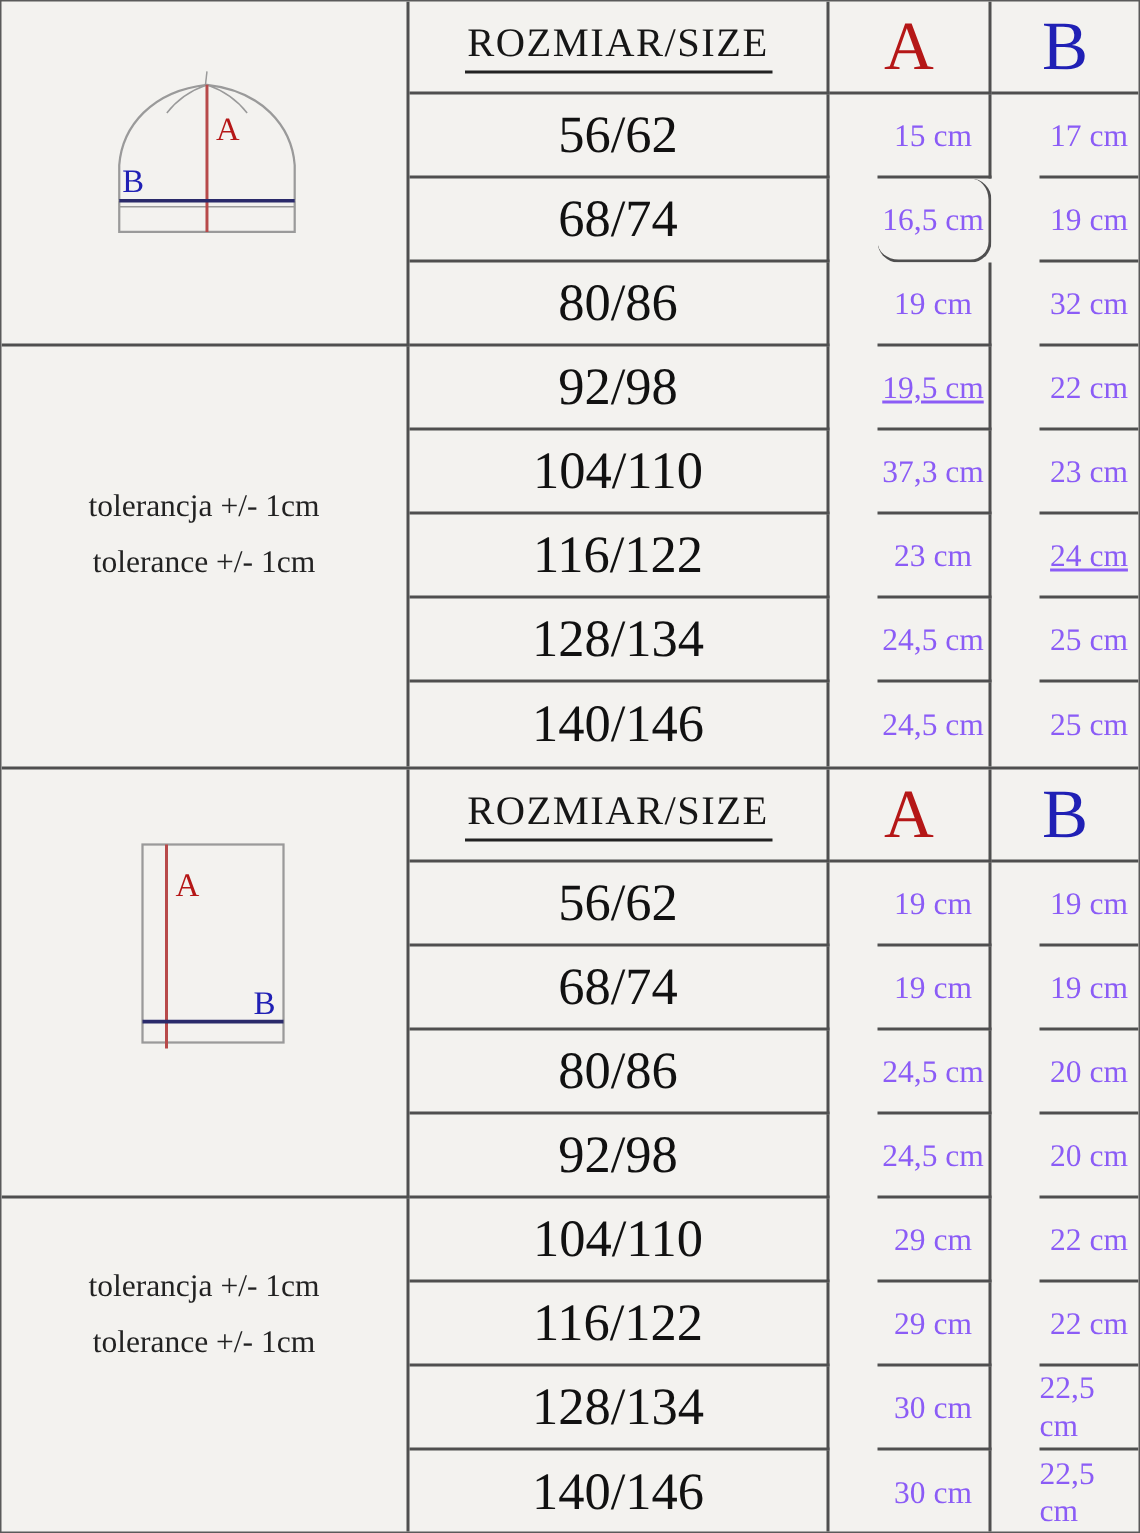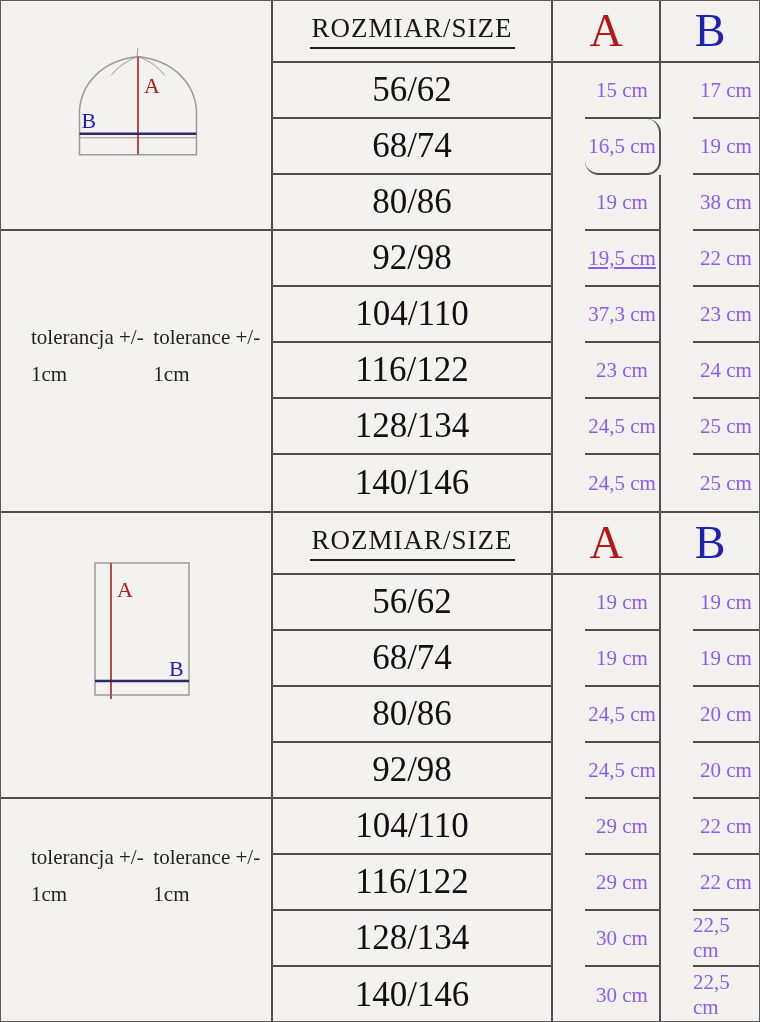--- a/index.html
+++ b/index.html
@@ -38,26 +38,25 @@
     border-right:2px solid var(--grid);
     border-bottom:2px solid var(--grid);
     overflow:hidden;
   }
   .no-bottom{border-bottom:none;}
   .diagram-cell{grid-column:1;align-items:stretch;justify-content:stretch;}
   .t1 .diagram-cell{grid-row:1/5;}
   .t2 .diagram-cell{grid-row:1/6;}
   .tolerance-cell{
     grid-column:1;
-    flex-direction:row;
+    flex-direction:column;
     font-size:21px;
     line-height:1.75;
     color:#222;
     border-bottom:none;
-    padding-left:30px;
   }
   .t1 .tolerance-cell{grid-row:5/10;padding-bottom:30px;}
   .t2 .tolerance-cell{grid-row:6/10;padding-bottom:70px;}
   .head-size{grid-column:2;grid-row:1;}
   .head-a{grid-column:3;grid-row:1;}
   .head-b{grid-column:4;grid-row:1;border-right:none;}
   .head-size-text{
     font-size:27px;
     letter-spacing:1px;
     border-bottom:2px solid #222;
@@ -115,30 +114,30 @@
     </div>
 
   <div class="cell val-size" style="grid-area: 2 / 2;">56/62</div>
       <div class="cell val-a" style="grid-area: 2 / 3;">15 cm</div>
       <div class="cell val-b" style="grid-area: 2 / 4;">17 cm</div>
       <div class="cell val-size" style="grid-area: 3 / 2;">68/74</div>
       <div class="cell val-a" style="grid-area: 3 / 3; border-radius: 14px;">16,5 cm</div>
       <div class="cell val-b" style="grid-area: 3 / 4;">19 cm</div>
       <div class="cell val-size" style="grid-area: 4 / 2;">80/86</div>
       <div class="cell val-a" style="grid-area: 4 / 3;">19 cm</div>
-      <div class="cell val-b" style="grid-area: 4 / 4;">38 cm</div>
+      <div class="cell val-b" style="grid-area: 4 / 4;">32 cm</div>
       <div class="cell val-size" style="grid-area: 5 / 2;">92/98</div>
       <div class="cell val-a" style="grid-area: 5 / 3; text-decoration: underline;">19,5 cm</div>
       <div class="cell val-b" style="grid-area: 5 / 4;">22 cm</div>
       <div class="cell val-size" style="grid-area: 6 / 2;">104/110</div>
       <div class="cell val-a" style="grid-area: 6 / 3;">37,3 cm</div>
       <div class="cell val-b" style="grid-area: 6 / 4;">23 cm</div>
       <div class="cell val-size" style="grid-area: 7 / 2;">116/122</div>
       <div class="cell val-a" style="grid-area: 7 / 3;">23 cm</div>
-      <div class="cell val-b" style="grid-area: 7 / 4;">24 cm</div>
+      <div class="cell val-b" style="grid-area: 7 / 4; text-decoration: underline;">24 cm</div>
       <div class="cell val-size" style="grid-area: 8 / 2;">128/134</div>
       <div class="cell val-a" style="grid-area: 8 / 3;">24,5 cm</div>
       <div class="cell val-b" style="grid-area: 8 / 4;">25 cm</div>
       <div class="cell val-size no-bottom" style="grid-area: 9 / 2;">140/146</div>
       <div class="cell val-a no-bottom" style="grid-area: 9 / 3;">24,5 cm</div>
       <div class="cell val-b no-bottom" style="grid-area: 9 / 4;">25 cm</div>
     </section>
 
   <section class="size-table t2">
 

